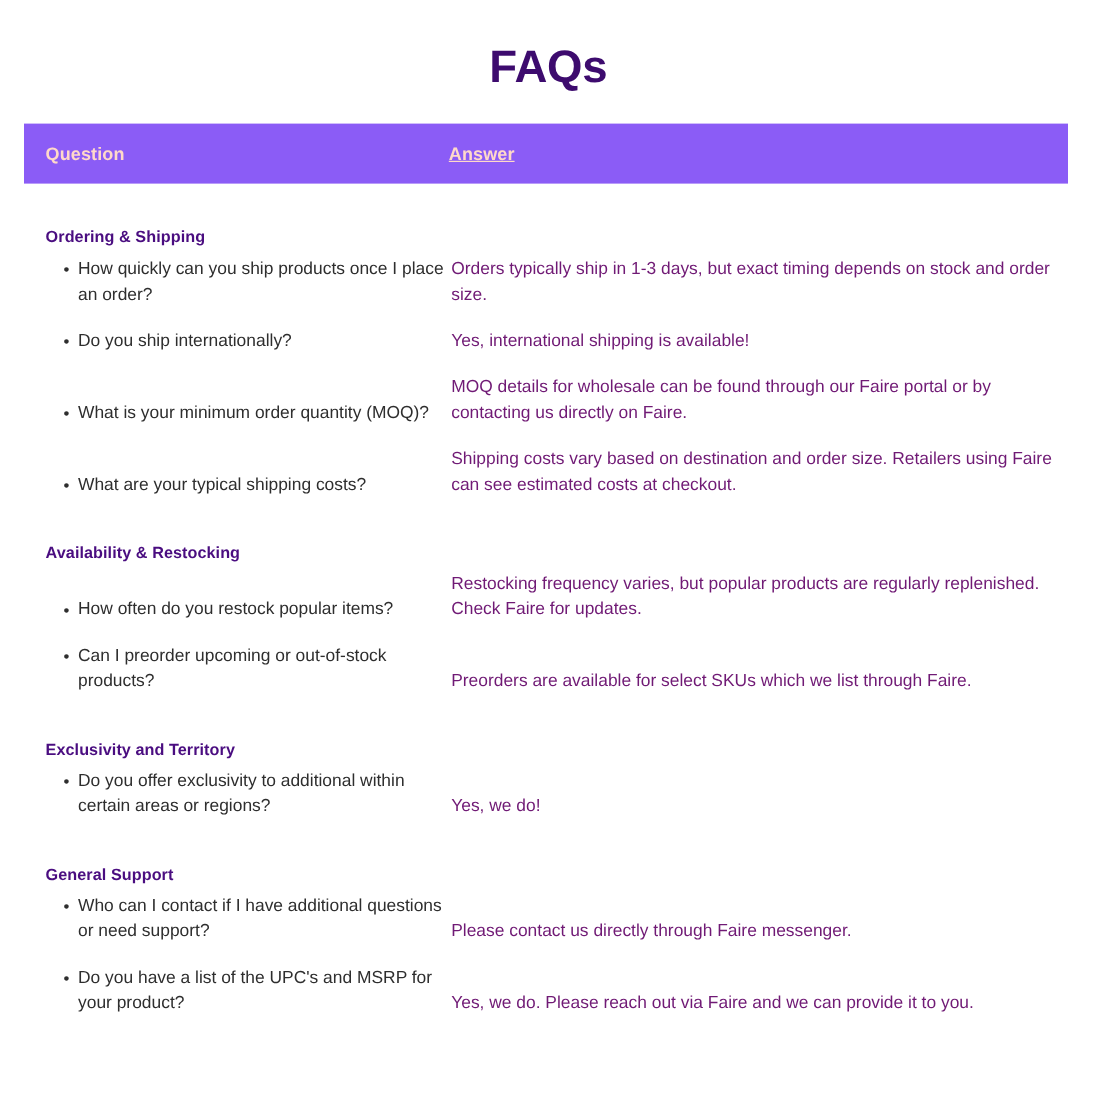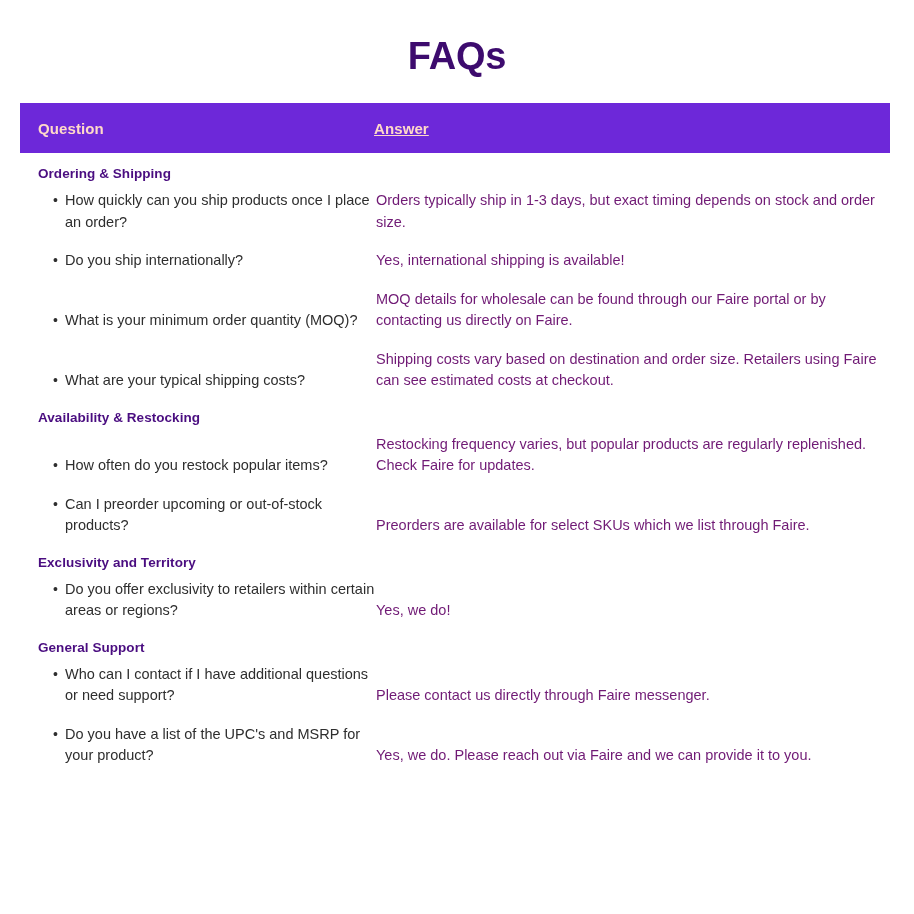--- a/index.html
+++ b/index.html
@@ -33,42 +33,42 @@
     margin: 0;
     padding-top: 38px;
     padding-bottom: 0;
     line-height: 36px;
   }
 
   
   .table-head {
     margin: 29px 24px 0 20px;
     height: 50px;
-    background: #6d28d9;
+    background: #8b5cf6;
     display: flex;
     align-items: center;
     position: relative;
   }
   .th {
     font-size: 15px;
     font-weight: bold;
     color: #ffd9c9;
     letter-spacing: 0.1px;
     white-space: nowrap;
   }
   .th-question { margin-left: 18px; width: 336px; }
   .th-answer   { margin-left: 0; text-decoration: underline; }
 
   
   .table-body {
     padding: 0 24px 0 20px;
   }
 
   .section {
-    margin-top: 12px;
+    margin-top: 36px;
   }
   .section:first-child { }
 
   .section-title {
     font-size: 13.5px;
     font-weight: bold;
     color: #4a0d80;
     margin: 0 0 7px 18px;
     line-height: 18px;
     letter-spacing: 0.05px;
@@ -165,21 +165,21 @@
           <div class="q-cell">
             <div class="q-text">Can I preorder upcoming or out-of-stock products?</div>
           </div>
           <div class="a-cell">Preorders are available for select SKUs which we list through Faire.</div>
         </div>
       </div>
       <div class="section">
         <div class="section-title">Exclusivity and Territory</div>
         <div class="qa-row">
           <div class="q-cell">
-            <div class="q-text">Do you offer exclusivity to retailers within certain areas or regions?</div>
+            <div class="q-text">Do you offer exclusivity to additional within certain areas or regions?</div>
           </div>
           <div class="a-cell">Yes, we do!</div>
         </div>
       </div>
       <div class="section">
         <div class="section-title">General Support</div>
         <div class="qa-row">
           <div class="q-cell">
             <div class="q-text">Who can I contact if I have additional questions or need support?</div>
           </div>

